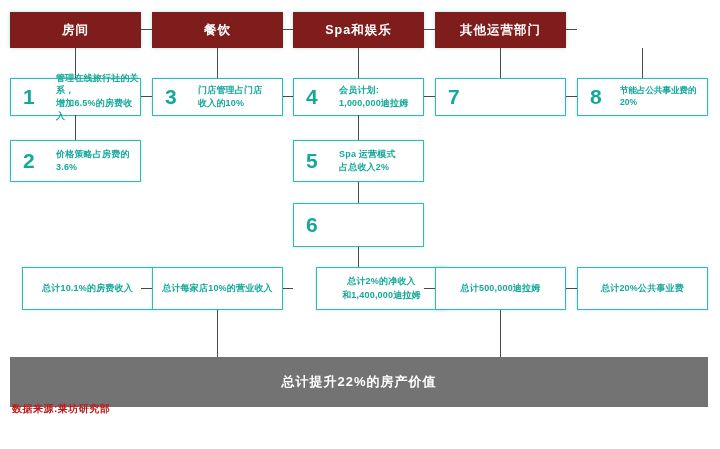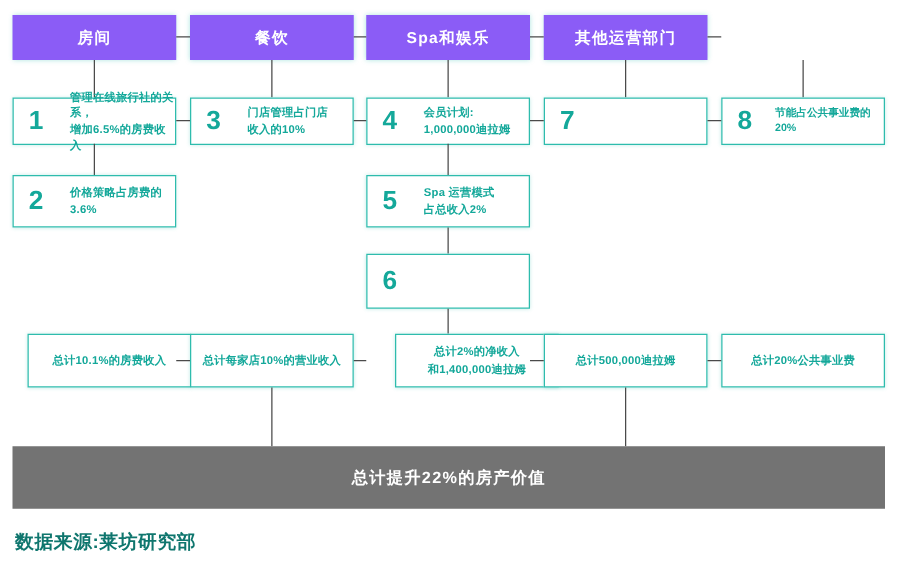--- a/index.html
+++ b/index.html
@@ -12,21 +12,21 @@
     position: relative;
     width: 720px;
     height: 449px;
     background: #ffffff;
     overflow: hidden;
   }
   .hdr {
     position: absolute;
     width: 131px;
     height: 36px;
-    background: #8b5cf6;
+    background: #7f1d1d;
     color: #ffffff;
     font-size: 12.5px;
     font-weight: 700;
     letter-spacing: 1px;
     display: flex;
     align-items: center;
     justify-content: center;
     box-shadow: 0 0 4px rgba(17,180,164,0.35);
   }
   .stepbox {
@@ -103,23 +103,23 @@
     display: flex;
     align-items: center;
     justify-content: center;
     font-size: 13px;
     font-weight: 600;
     letter-spacing: 1px;
   }
   .source {
     position: absolute;
     left: 12px;
-    top: 424px;
-    color: #0f766e;
-    font-size: 15px;
+    top: 402px;
+    color: #b91c1c;
+    font-size: 10px;
     font-weight: 700;
     letter-spacing: 0.5px;
   }
 </style>
 </head>
 <body>
 
 <div class="canvas">
 
   <div class="hdr" style="left:10px;  top:12px;">房间</div>

